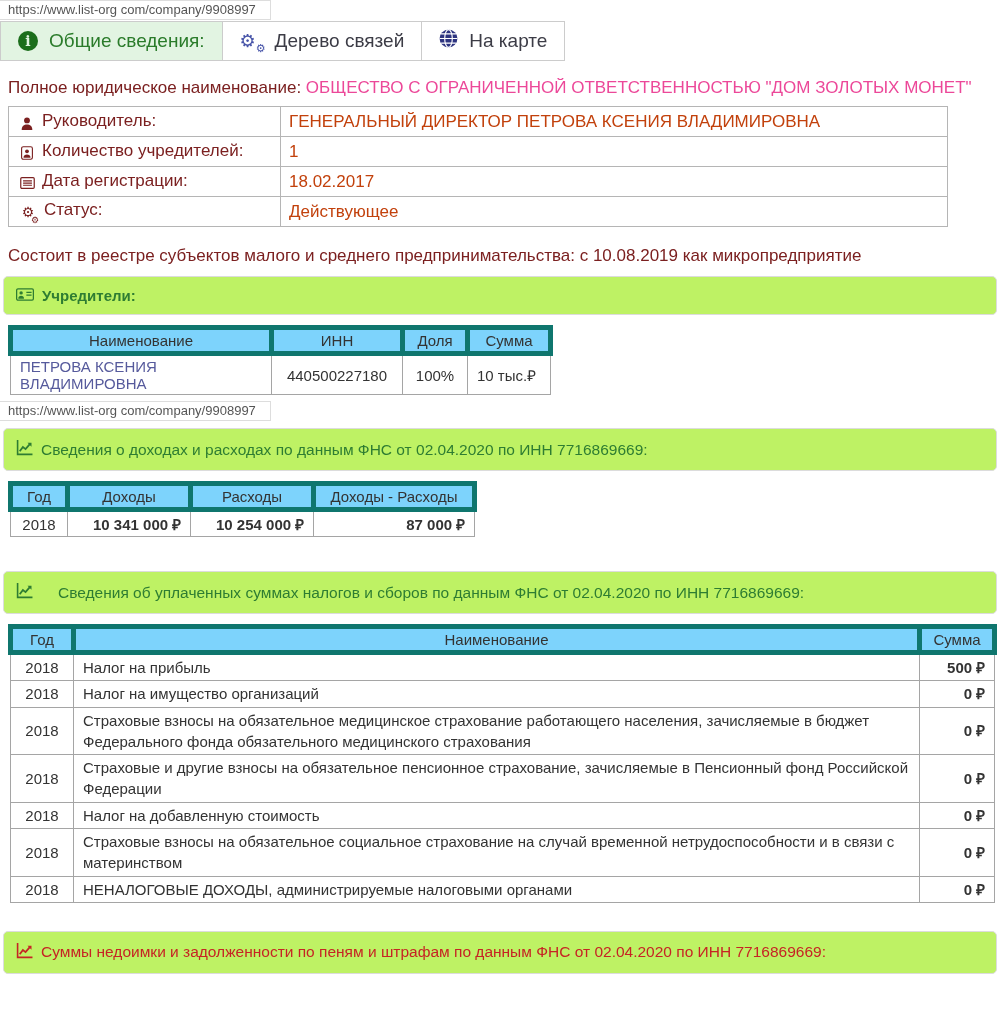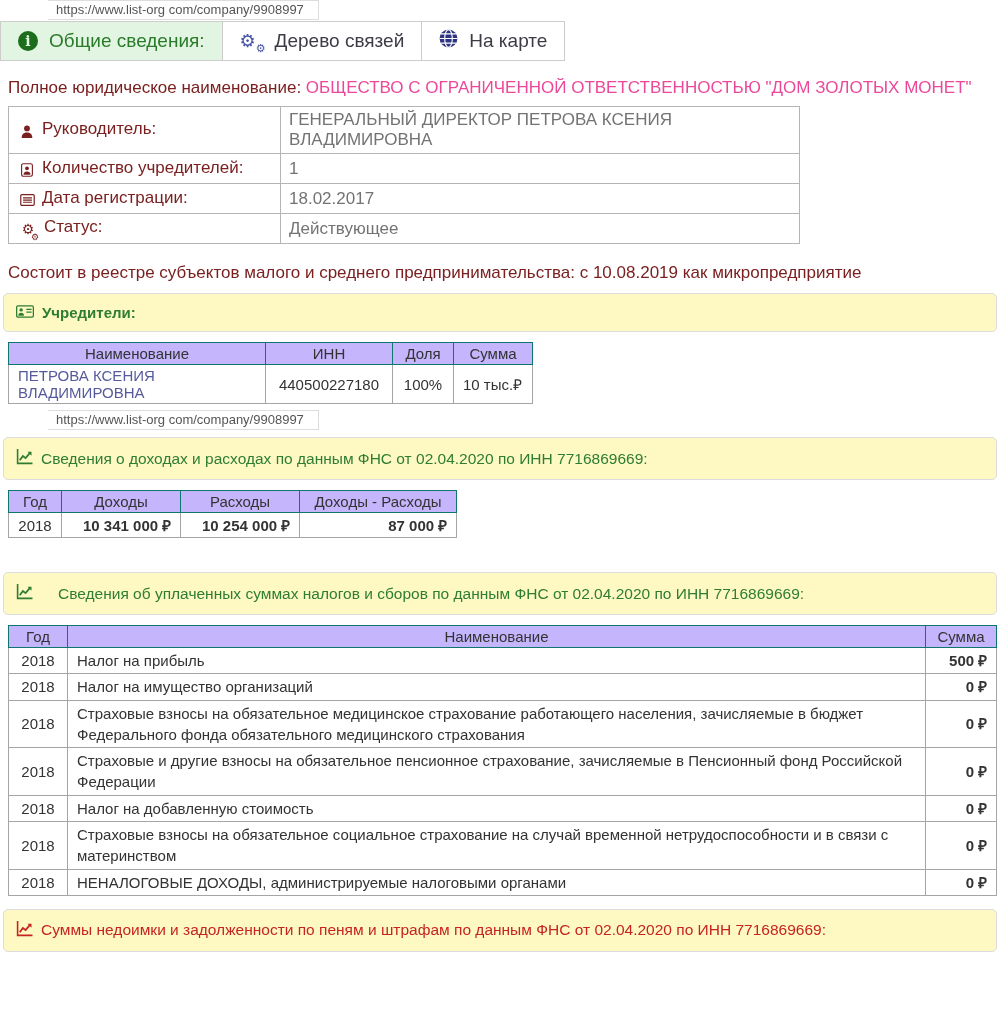--- a/index.html
+++ b/index.html
@@ -6,21 +6,21 @@
   body {
     width:1000px; height:1033px; overflow:hidden; position:relative;
     background:#ffffff; color:#333;
     font-family:"Liberation Sans", sans-serif;
   }
   
   .url-tip {
     display:inline-block; background:#fff; border:1px solid #ddd; border-left:none;
     padding:1px 14px 2px 8px; font-size:13px; color:#555; white-space:nowrap;
   }
-  .url-strip { height:17px;padding-left:48px; }
+  .url-strip { height:17px; }
   
   .tabs { display:flex; margin:4px 0 0 0; }
   .tab {
     display:flex; align-items:center; gap:11px; padding:7px 17px;
     border:1px solid #ccc; background:#fff; font-size:19px; color:#3c3c46;
     cursor:pointer; white-space:nowrap;
   }
   .tab + .tab { border-left:none; }
   .tab.active { background:#e2f4e2; color:#2a7b2a; }
   .info-circle {
@@ -31,57 +31,57 @@
   .gears { position:relative; display:inline-block; width:24px; height:22px; color:#4653a8; }
   .g1 { font-size:18px; line-height:22px; }
   .g2 { font-size:11px; position:absolute; right:-2px; bottom:-3px; }
   
   .title-line { margin:17px 8px 0 8px; font-size:17px; }
   .lbl-maroon { color:#7b2020; }
   .val-link  { color:#ec4899; }
   .val-green { color:#238023; }
   
   table { border-collapse:collapse; }
-  .info-table { margin:8px 8px 4px 8px; width:792px; table-layout:fixed;padding-left:30px; }
+  .info-table { margin:8px 8px 4px 8px; width:940px; table-layout:fixed;padding-left:30px; }
   .info-table td { border:1px solid #b5b5b5; padding:3px 8px; font-size:17px; height:23px; vertical-align:middle; }
   .info-table td.lbl { width:255px; color:#7b2020; }
-  .info-table td.val { color:#737373; }
+  .info-table td.val { color:#c2410c; }
   .row-icon { display:inline-block; width:20px; text-align:center; color:#7b2020; margin-right:5px; vertical-align:-2px; }
   .row-icon svg { vertical-align:middle; }
   .i-glyph { font-family:"DejaVu Serif", serif; font-weight:bold; font-size:15px; }
   .gears-sm { color:#7b2020; width:22px; }
   .gears-sm .g1 { font-size:14px; }
   .gears-sm .g2 { font-size:9px; right:0; bottom:-2px; }
   
   .smb-line { margin:19px 8px 0 8px; font-size:17px; color:#7b2020; }
   
   .panel {
     margin:10px 3px 0 3px; border:1px solid #dcdcdc; border-radius:5px;
-    background:#fef9c3; padding:10px 12px; font-size:15.5px;
+    background:#bef264; padding:10px 12px; font-size:15.5px;
     display:flex; align-items:center; gap:8px;
   }
   .panel.green { color:#2e7d32; }
   .panel.red   { color:#c62424; }
   .panel.bold  { font-weight:bold; font-size:15px; }
   .panel svg { flex:0 0 auto; }
   
   .dtable { margin:10px 8px 0 8px; font-size:15px; color:#333; }
   .dtable th {
-    background:#c4b5fd; border:1px solid #0f766e; font-weight:normal;
+    background:#7dd3fc; border:5px solid #0f766e; font-weight:normal;
     padding:2px 9px; text-align:center; white-space:nowrap;
   }
   .dtable td { border:1px solid #a5a5a5; padding:2px 9px; vertical-align:middle; }
   .ta-c { text-align:center; } .ta-r { text-align:right;font-weight:bold; }
   .link { color:#565a9c; text-decoration:none; cursor:pointer; }
   .wide { width:989px; table-layout:fixed; }
   .wide td { line-height:1.42; }
   .col-year { width:40px; }
   .col-sum  { width:52px; }
   .mt-sec1 { margin-top:34px;gap:25px; }
-  .mt-sec2 { margin-top:13px; }
+  .mt-sec2 { margin-top:28px; }
   .mt6 { margin-top:6px; }
 </style>
 </head>
 <body>
 
 <div class="url-strip"><span class="url-tip">https://www.list-org com/company/9908997</span></div>
 
 <div class="tabs">
   <div class="tab active">
     <span class="info-circle">i</span>

